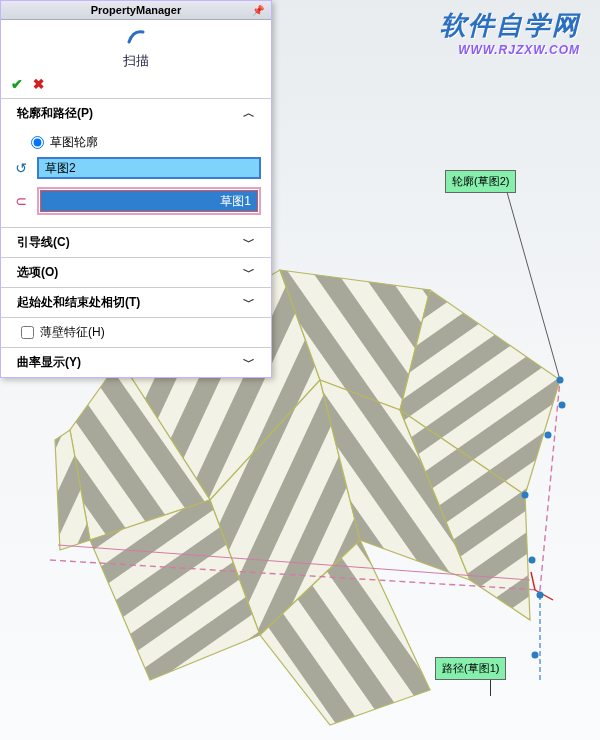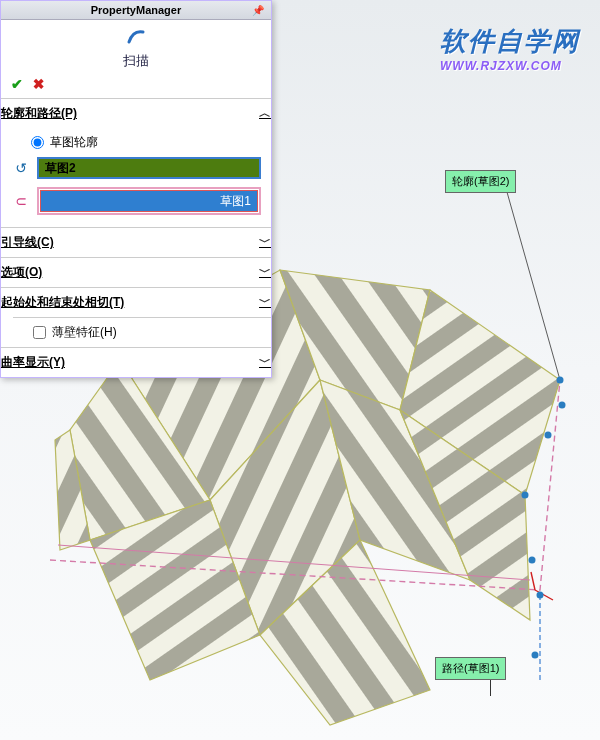--- a/index.html
+++ b/index.html
@@ -11,38 +11,38 @@
   
   .feature-row { display: flex; align-items: center; padding: 6px 8px 4px; gap: 6px; flex-direction: column; }
   .feature-icon { width: 20px; height: 20px; }
   .feature-title { font-size: 13px; color: #224; }
   
   .confirm-row { display: flex; gap: 10px; padding: 2px 10px 6px; }
   .confirm-row .ok { color: #1a9e1a; font-size: 14px; font-weight: bold; }
   .confirm-row .cancel { color: #d02020; font-size: 14px; font-weight: bold; }
   
   .section { border-top: 1px solid #ccc; }
-  .section-head { display: flex; justify-content: space-between; align-items: center; padding: 6px 0; font-weight: bold; font-size: 12px; text-decoration: underline; }
+  .section-head { display: flex; justify-content: space-between; align-items: center; padding: 6px 16px; font-weight: bold; font-size: 12px; }
   .chev { font-size: 12px; color: #333; }
   .section-body { padding: 4px 10px 8px; }
   
   .radio-row { display: flex; align-items: center; gap: 6px; padding: 2px 0 2px 20px; font-size: 12px; }
   
   .field-row { display: flex; align-items: center; gap: 6px; padding: 4px 0; }
   .field-icon { width: 20px; height: 20px; display: flex; align-items: center; justify-content: center; font-size: 14px; }
   .profile-icon { color: #1a6aa8; }
   .path-icon { color: #d04080; }
   .field-input { flex: 1; height: 22px; border: 1px solid #888; padding: 2px 6px; font-size: 12px; }
-  .field-input.blue-focus { border: 2px solid #3a7dd0; background: #4d7c0f; font-weight: bold; }
+  .field-input.blue-focus { border: 2px solid #3a7dd0; background: #7dd3fc; }
   .field-input.selected { background: #2f7fd0; color: #fff; border: 1px solid #d55; text-align: right; }
   .pink-wrap { border: 2px solid #e8a0c0; padding: 1px; display: flex; flex: 1; }
   
-  .chk-row { display: flex; align-items: center; gap: 6px; padding: 6px 20px; border-top: 1px solid #ccc; margin-left: 12px; }
+  .chk-row { display: flex; align-items: center; gap: 6px; padding: 6px 20px; border-top: 1px solid #ccc; }
   
-  .watermark { position: absolute; top: 24px; right: 20px; z-index: 5; }
+  .watermark { position: absolute; top: 8px; right: 20px; z-index: 5; text-align: right; }
   .watermark .cn { font-size: 26px; font-weight: 900; color: #2a6fc0; letter-spacing: 2px; font-style: italic; text-shadow: 1px 1px 0 #fff; }
   .watermark .url { font-size: 12px; font-weight: bold; color: #8b5cf6; letter-spacing: 1px; font-style: italic; text-shadow: 1px 1px 0 #fff; }
   
   .callout { position: absolute; background: #86efac; border: 1px solid #666; padding: 3px 6px; font-size: 11px; z-index: 6; }
   .callout-line { position: absolute; border-left: 1px solid #333; z-index: 5; }
   
   .viewport-svg { position: absolute; top: 0; left: 0; width: 600px; height: 740px; z-index: 1; }
 </style>
 </head>
 <body>

